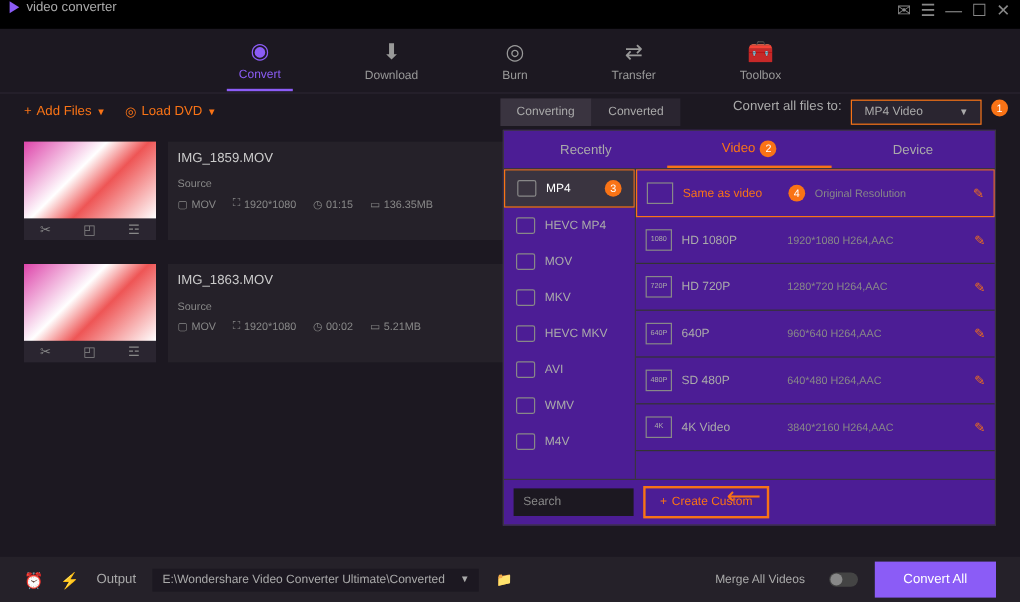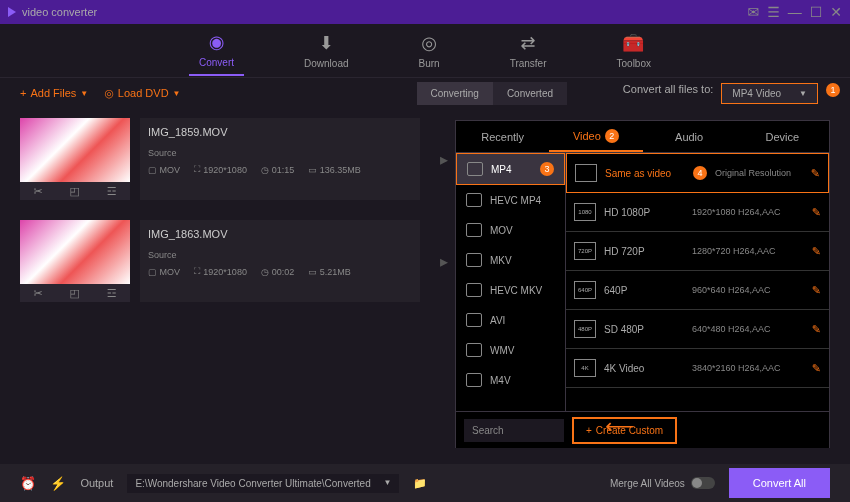--- a/index.html
+++ b/index.html
@@ -1,44 +1,44 @@
 <!DOCTYPE html>
 <html><head>
 <meta charset="utf-8">
 <style>
 *{margin:0;padding:0;box-sizing:border-box;font-family:Arial,sans-serif}
 body{background:#1c1821;width:850px;height:502px;overflow:hidden;color:#aaa;font-size:11px;position:relative}
-.titlebar{height:24px;background:#4c1d95;display:flex;align-items:center;padding:0 8px;justify-content:space-between}
+.titlebar{height:24px;background:#000000;display:flex;align-items:flex-start;padding:0 8px;justify-content:space-between}
 .titlebar-left{display:flex;align-items:center;gap:6px}
 .logo{width:0;height:0;border-left:8px solid #8b5cf6;border-top:5px solid transparent;border-bottom:5px solid transparent}
 .titlebar-right{display:flex;gap:8px;color:#888}
 .titlebar-right span{cursor:pointer;font-size:14px}
 .main-tabs{height:54px;display:flex;justify-content:center;gap:50px;align-items:center;border-bottom:1px solid #2a2530}
 .main-tab{display:flex;flex-direction:column;align-items:center;gap:4px;color:#999;cursor:pointer;padding:6px 10px}
 .main-tab.active{color:#8b5cf6;border-bottom:2px solid #8b5cf6}
 .main-tab .icon{font-size:18px}
 .main-tab .label{font-size:10px}
 .toolbar{height:30px;display:flex;align-items:center;padding:0 20px;gap:16px;position:relative}
 .btn-link{display:flex;align-items:center;gap:4px;color:#f97316;cursor:pointer;font-size:11px}
 .sub-tabs{display:flex;gap:0;margin-left:220px}
 .sub-tab{padding:6px 14px;background:#2a2530;color:#aaa;cursor:pointer;font-size:10px}
 .sub-tab.active{background:#3a3440}
 .right-toolbar{position:absolute;right:10px;display:flex;align-items:flex-start;gap:8px}
-.dropdown{background:#2a2530;padding:4px 10px;display:flex;align-items:center;gap:18px;font-size:10px;border:1px solid #f97316}
+.dropdown{background:#2a2530;padding:4px 10px;display:flex;align-items:center;gap:30px;font-size:10px;border:1px solid #f97316}
 .badge{background:#f97316;color:#fff;width:14px;height:14px;border-radius:50%;display:inline-flex;align-items:center;justify-content:center;font-size:9px}
 .content{height:340px;padding:10px 20px;position:relative;overflow:hidden}
 .file-item{display:flex;gap:10px;margin-bottom:20px}
 .thumb{width:110px;height:64px;background:linear-gradient(135deg,#d4a 0%,#fff 40%,#e55 60%,#fff 100%);position:relative}
 .thumb-tools{width:110px;height:18px;background:#2a2530;display:flex;justify-content:space-around;align-items:center;color:#888;font-size:11px}
 .file-info{flex:1;background:#252129;padding:8px;max-width:280px}
 .file-name{color:#ccc;font-size:11px;margin-bottom:10px}
 .file-meta{display:flex;gap:14px;color:#888;font-size:9px;align-items:center}
 .file-meta span{display:flex;align-items:center;gap:3px}
 .arrow-right{color:#555;font-size:16px;align-self:center;margin-left:10px}
-.format-panel{position:absolute;right:20px;top:12px;width:375px;height:330px;background:#000000;border:1px solid #3a3440;z-index:10}
+.format-panel{position:absolute;right:20px;top:0;width:411px;height:330px;background:#4c1d95;border:1px solid #3a3440;z-index:10}
 .format-tabs{display:flex;height:32px;border-bottom:1px solid #3a3440}
 .format-tab{flex:1;display:flex;align-items:center;justify-content:center;gap:4px;cursor:pointer;font-size:11px;color:#aaa;position:relative}
 .format-tab.active{color:#f97316;border-bottom:2px solid #f97316}
 .format-body{display:flex;height:258px}
 .format-left{width:110px;border-right:1px solid #3a3440;overflow-y:auto}
 .fmt-item{display:flex;align-items:center;gap:8px;padding:8px 10px;cursor:pointer;font-size:10px;color:#aaa}
 .fmt-item.active{background:#3a3440;border:1px solid #f97316;color:#fff}
 .fmt-item.active .badge{margin-left:auto}
 .fmt-icon{width:16px;height:14px;border:1px solid #888;border-radius:2px;display:inline-block}
 .format-right{flex:1;overflow-y:auto}
@@ -49,21 +49,21 @@
 .res-detail{font-size:9px;color:#888;line-height:1.4;flex:1}
 .edit-icon{color:#f97316;font-size:11px}
 .format-footer{height:38px;display:flex;align-items:center;padding:0 8px;gap:8px;border-top:1px solid #3a3440}
 .search-box{background:#1c1821;padding:6px 8px;width:100px;font-size:10px;color:#888}
 .create-custom{border:2px solid #f97316;padding:6px 12px;color:#f97316;cursor:pointer;display:flex;align-items:center;gap:4px;font-size:10px}
 .footer{height:38px;background:#252129;display:flex;align-items:center;padding:0 20px;gap:14px;position:absolute;bottom:0;width:100%}
 .footer-icon{color:#888;font-size:13px;cursor:pointer}
 .output-box{background:#1c1821;padding:4px 8px;display:flex;align-items:flex-start;gap:8px;font-size:10px}
 .output-path{min-width:240px}
 .folder-icon{color:#f97316}
-.merge{margin-left:auto;display:flex;align-items:center;gap:6px;font-size:10px}
+.merge{margin-left:auto;display:flex;align-items:center;gap:20px;font-size:10px}
 .toggle{width:24px;height:12px;background:#444;border-radius:6px;position:relative}
 .toggle::after{content:'';width:10px;height:10px;background:#888;border-radius:50%;position:absolute;left:1px;top:1px}
 .convert-btn{background:#8b5cf6;color:#fff;padding:9px 24px;cursor:pointer;font-size:11px;}
 .arrow-callout{position:absolute;right:195px;bottom:11px;color:#f97316;font-size:20px}
 .chevron{font-size:8px}
 </style>
 </head>
 <body>
 
 <div class="titlebar">
@@ -165,21 +165,20 @@
     <div class="arrow-right">▸</div>
   </div>
 
   <div class="format-panel">
     <div class="format-tabs">
       <div class="format-tab">Recently</div>
       <div class="format-tab active">
           <span>Video</span> 
           <span class="badge">2</span>
         </div>
-      <div class="format-tab">Audio</div>
       <div class="format-tab">Device</div>
     </div>
     <div class="format-body">
       <div class="format-left">
         <div class="fmt-item active">
             <span class="fmt-icon"></span>
             <span>MP4</span>
             <span class="badge">3</span>
           </div>
         <div class="fmt-item">

